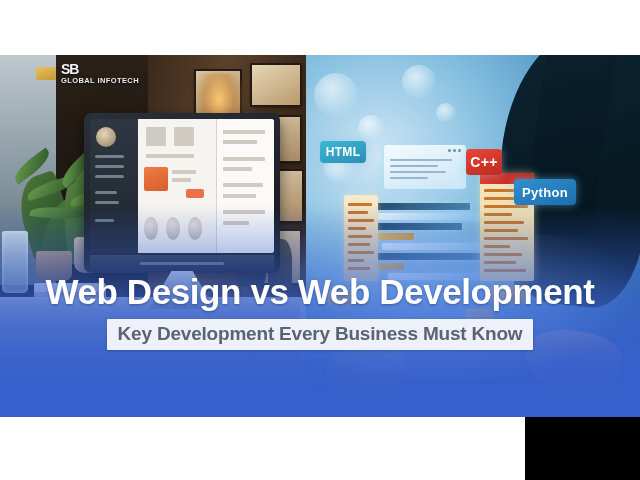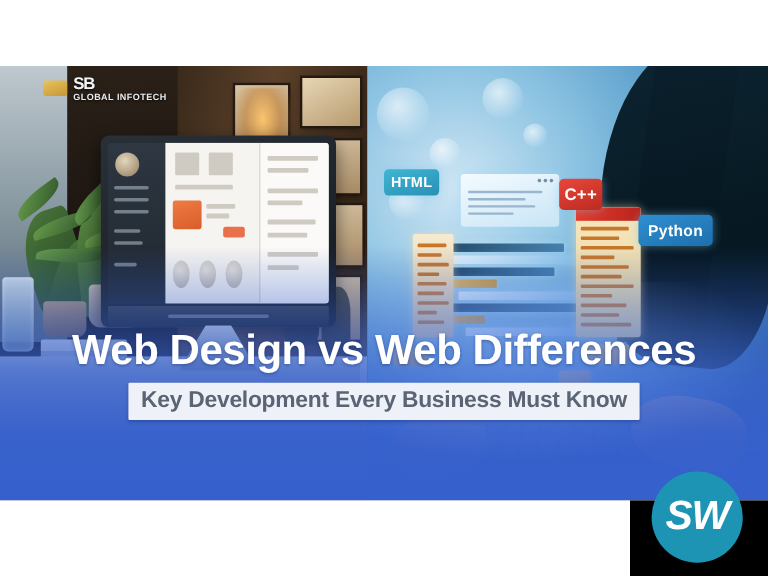--- a/index.html
+++ b/index.html
@@ -305,21 +305,21 @@
     left: 14px; top: 86px; width: 46px; height: 22px;
     font-size: 12px;
     background: linear-gradient(160deg,#3fb6d4,#2a8fb4);
   }
   .tag-cpp {
     left: 160px; top: 94px; width: 36px; height: 26px;
     font-size: 14px;
     background: linear-gradient(160deg,#e8473a,#bd2a20);
   }
   .tag-python {
-    left: 226px; top: 124px; width: 62px; height: 26px;
+    left: 208px; top: 124px; width: 62px; height: 26px;
     font-size: 13px;
     background: linear-gradient(160deg,#2f8fd0,#1d6fae);
   }
   .gold-chip {
     position: absolute;
     background: linear-gradient(160deg,#f7d27c,#d49b34);
     border-radius: 2px;
     box-shadow: 0 0 6px rgba(250,215,140,.6);
   }
 
@@ -667,26 +667,23 @@
 
   <div class="brand-mark">
     <span class="brand-badge"></span>
     <span class="brand-text">
       <span class="brand-initials">SB</span>
       <span class="brand-sub">GLOBAL INFOTECH</span>
     </span>
   </div>
 
   <div class="headline-wrap">
-    <h1 class="headline">Web Design vs Web Differences</h1>
+    <h1 class="headline">Web Design vs Web Development</h1>
     <div class="subline-box">
       <p class="subline">Key Development Every Business Must Know</p>
     </div>
   </div>
 
   <div class="bottom-strip"></div>
 
   <div class="sw-badge-square"></div>
-  <div class="sw-circle">
-    <span class="sw-text">SW</span>
-  </div>
 
 </div>
 
 </body></html>

